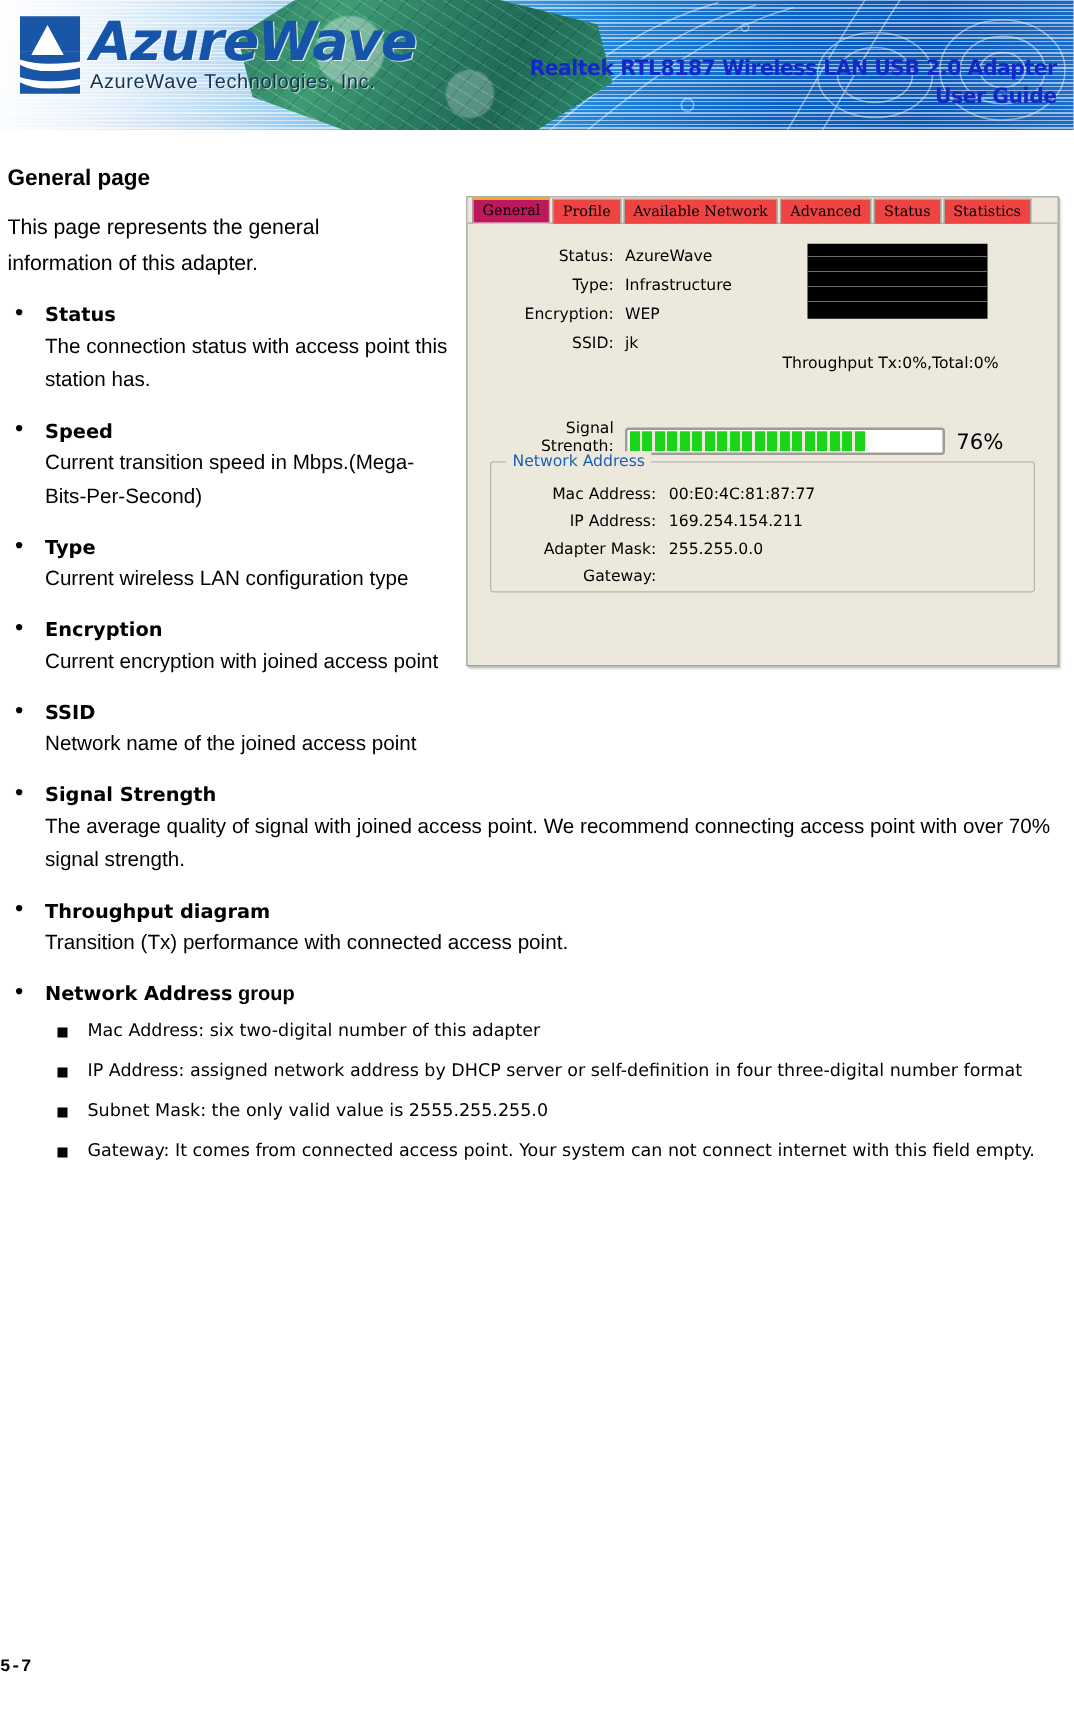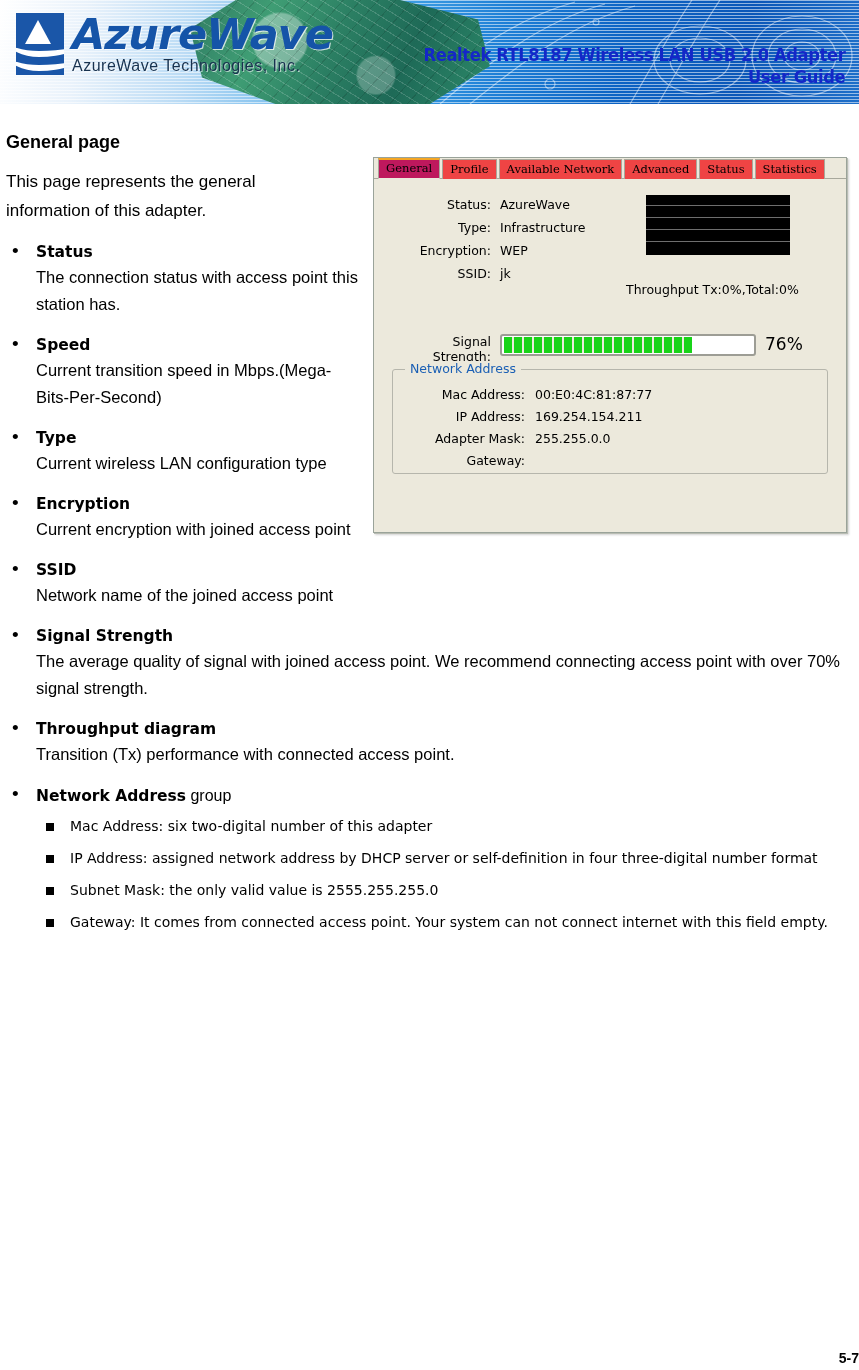--- a/index.html
+++ b/index.html
@@ -120,21 +120,21 @@
   ul.blist > li::before{
     content:"\2022";
     position:absolute; left:6px; top:-2px;
     font-size:19px; line-height:22px;
   }
   .b-title{
     font-family:"DejaVu Sans", sans-serif;
     font-weight:bold; font-size:15.5px; line-height:21px;
     display:block;
   }
-  .b-title .norm{ font-family:"Liberation Sans", sans-serif; font-weight:normal; font-size:16px;}
+  .b-title .norm{ font-family:"Liberation Sans", sans-serif; font-weight:bold; font-size:16px;}
   .b-body{
     font-size:16.5px; line-height:27px; display:block; margin-top:1px;
   }
   .narrow .b-body{ width:322px; }
 
   ul.slist{ list-style:none; margin:4px 0 0 0; padding:0; }
   ul.slist > li{
     position:relative; padding-left:34px; margin-top:7px;
     font-family:"DejaVu Sans", sans-serif;
     font-size:14px; line-height:25px;
@@ -206,21 +206,21 @@
         #6e6e6e 46px, #6e6e6e 47px,
         rgba(0,0,0,0) 47px, rgba(0,0,0,0) 60px);
   }
   .tp-label{
     position:absolute; left:252px; top:103px;
     font-size:12.5px; white-space:nowrap;
   }
 
   .sig-row{
     position:absolute; left:22px; top:155px;
-    display:flex; align-items:flex-start; width:440px;
+    display:flex; align-items:flex-end; width:440px;
   }
   .sig-lbl{ width:104px; text-align:right; padding-right:9px; font-size:12.5px; }
   .sig-bar{
     width:256px; height:22px;
     background:#ffffff;
     border:2px solid #9d9d95;
     border-radius:3px;
     padding:2px;
     display:flex; align-items:center;
     overflow:hidden;
@@ -246,23 +246,23 @@
     color:#1a5fb4;
     font-size:12.5px;
   }
   .net-grid{ position:absolute; left:4px; top:14px; width:400px; }
   .net-row{ display:flex; line-height:22px; font-size:12.5px; }
   .net-row .lbl{ width:138px; text-align:right; padding-right:10px; }
   .net-row .val{ flex:1; }
 
   
   .footer{
-    position:absolute; left:0; right:0; bottom:4px;
-    text-align:right;
-    font-family:Liberation Sans, sans-serif;
+    position:absolute; left:0; right:0; bottom:28px;
+    text-align:left;
+    font-family:Liberation Mono, monospace;
     font-weight:bold; font-size:14px;
   }
 </style>
 </head>
 <body>
 
 <div class="banner">
   <div class="banner-bg"></div>
 
   <svg class="banner-swirls" viewBox="0 0 459 104">

